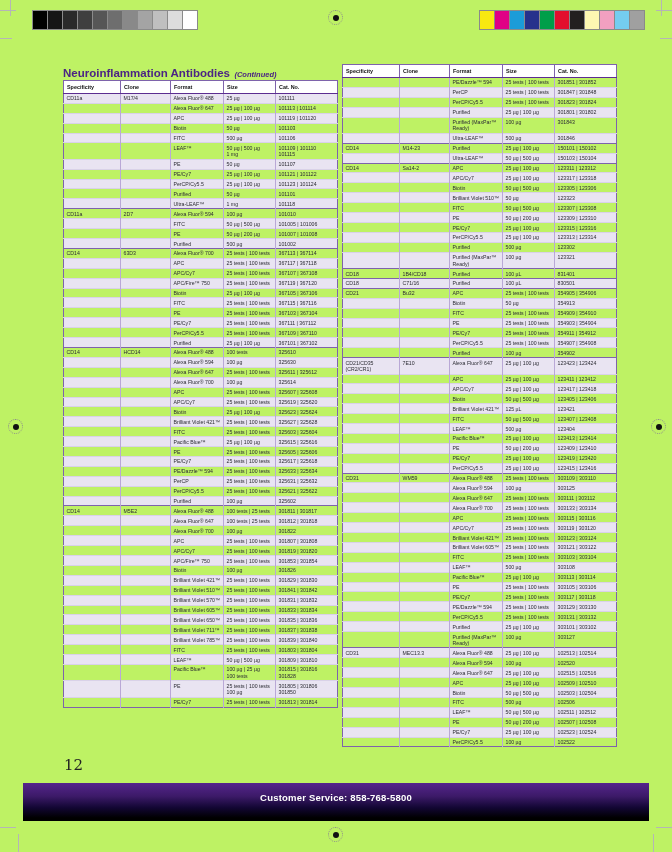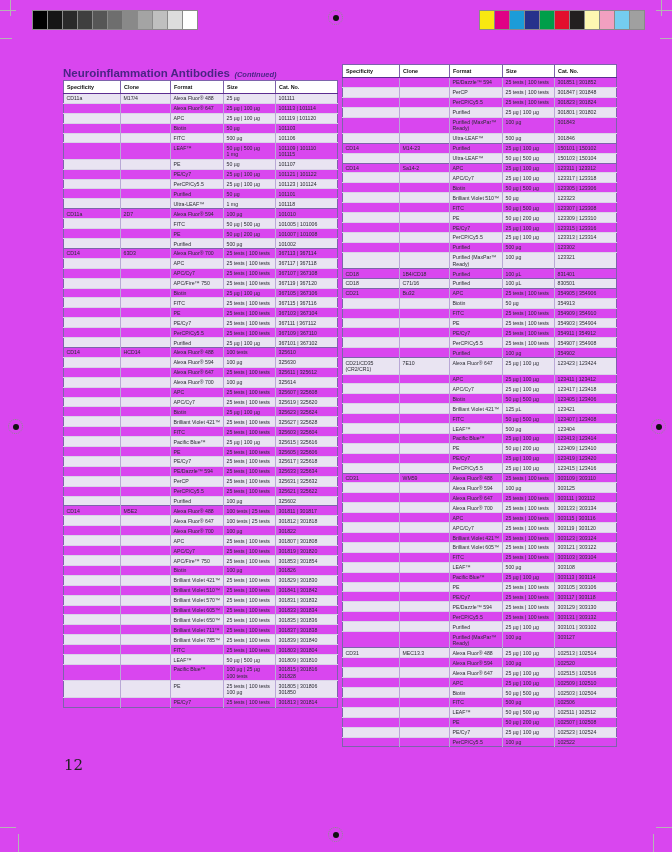--- a/index.html
+++ b/index.html
@@ -1,16 +1,16 @@
 <!DOCTYPE html>
 <html><head>
 <meta charset="utf-8">
 <style>
   html,body{margin:0;padding:0;background:#ffffff;}
-  .sheet{position:relative;width:672px;height:852px;background:#d946ef;overflow:hidden;
+  .sheet{position:relative;width:672px;height:852px;background:#bef264;overflow:hidden;
          font-family:"Liberation Sans",sans-serif;color:#222;}
 
   
   .calbar{position:absolute;display:flex;}
   .calbar .sw{width:14px;height:18px;border:1px solid #8a8a8a;margin-left:-1px;}
   .regmark{position:absolute;width:13px;height:13px;border:1px dotted #8c8c8c;border-radius:50%;}
   .regmark::after{content:"";position:absolute;left:3.5px;top:3.5px;width:6px;height:6px;border-radius:50%;background:#111;}
   .cropmark{position:absolute;background:#b5b5b5;}
 
   
@@ -1013,14 +1013,17 @@
             <td>PerCP/Cy5.5</td>
             <td>100 µg</td>
             <td>102522</td>
           </tr>
         </tbody>
       </table>
   </div>
 
   <div class="pagenum">12</div>
 
+  <div class="footerbar">
+    <div class="ftxt">Customer Service: 858-768-5800</div>
+  </div>
 
 </div>
 
 </body></html>

